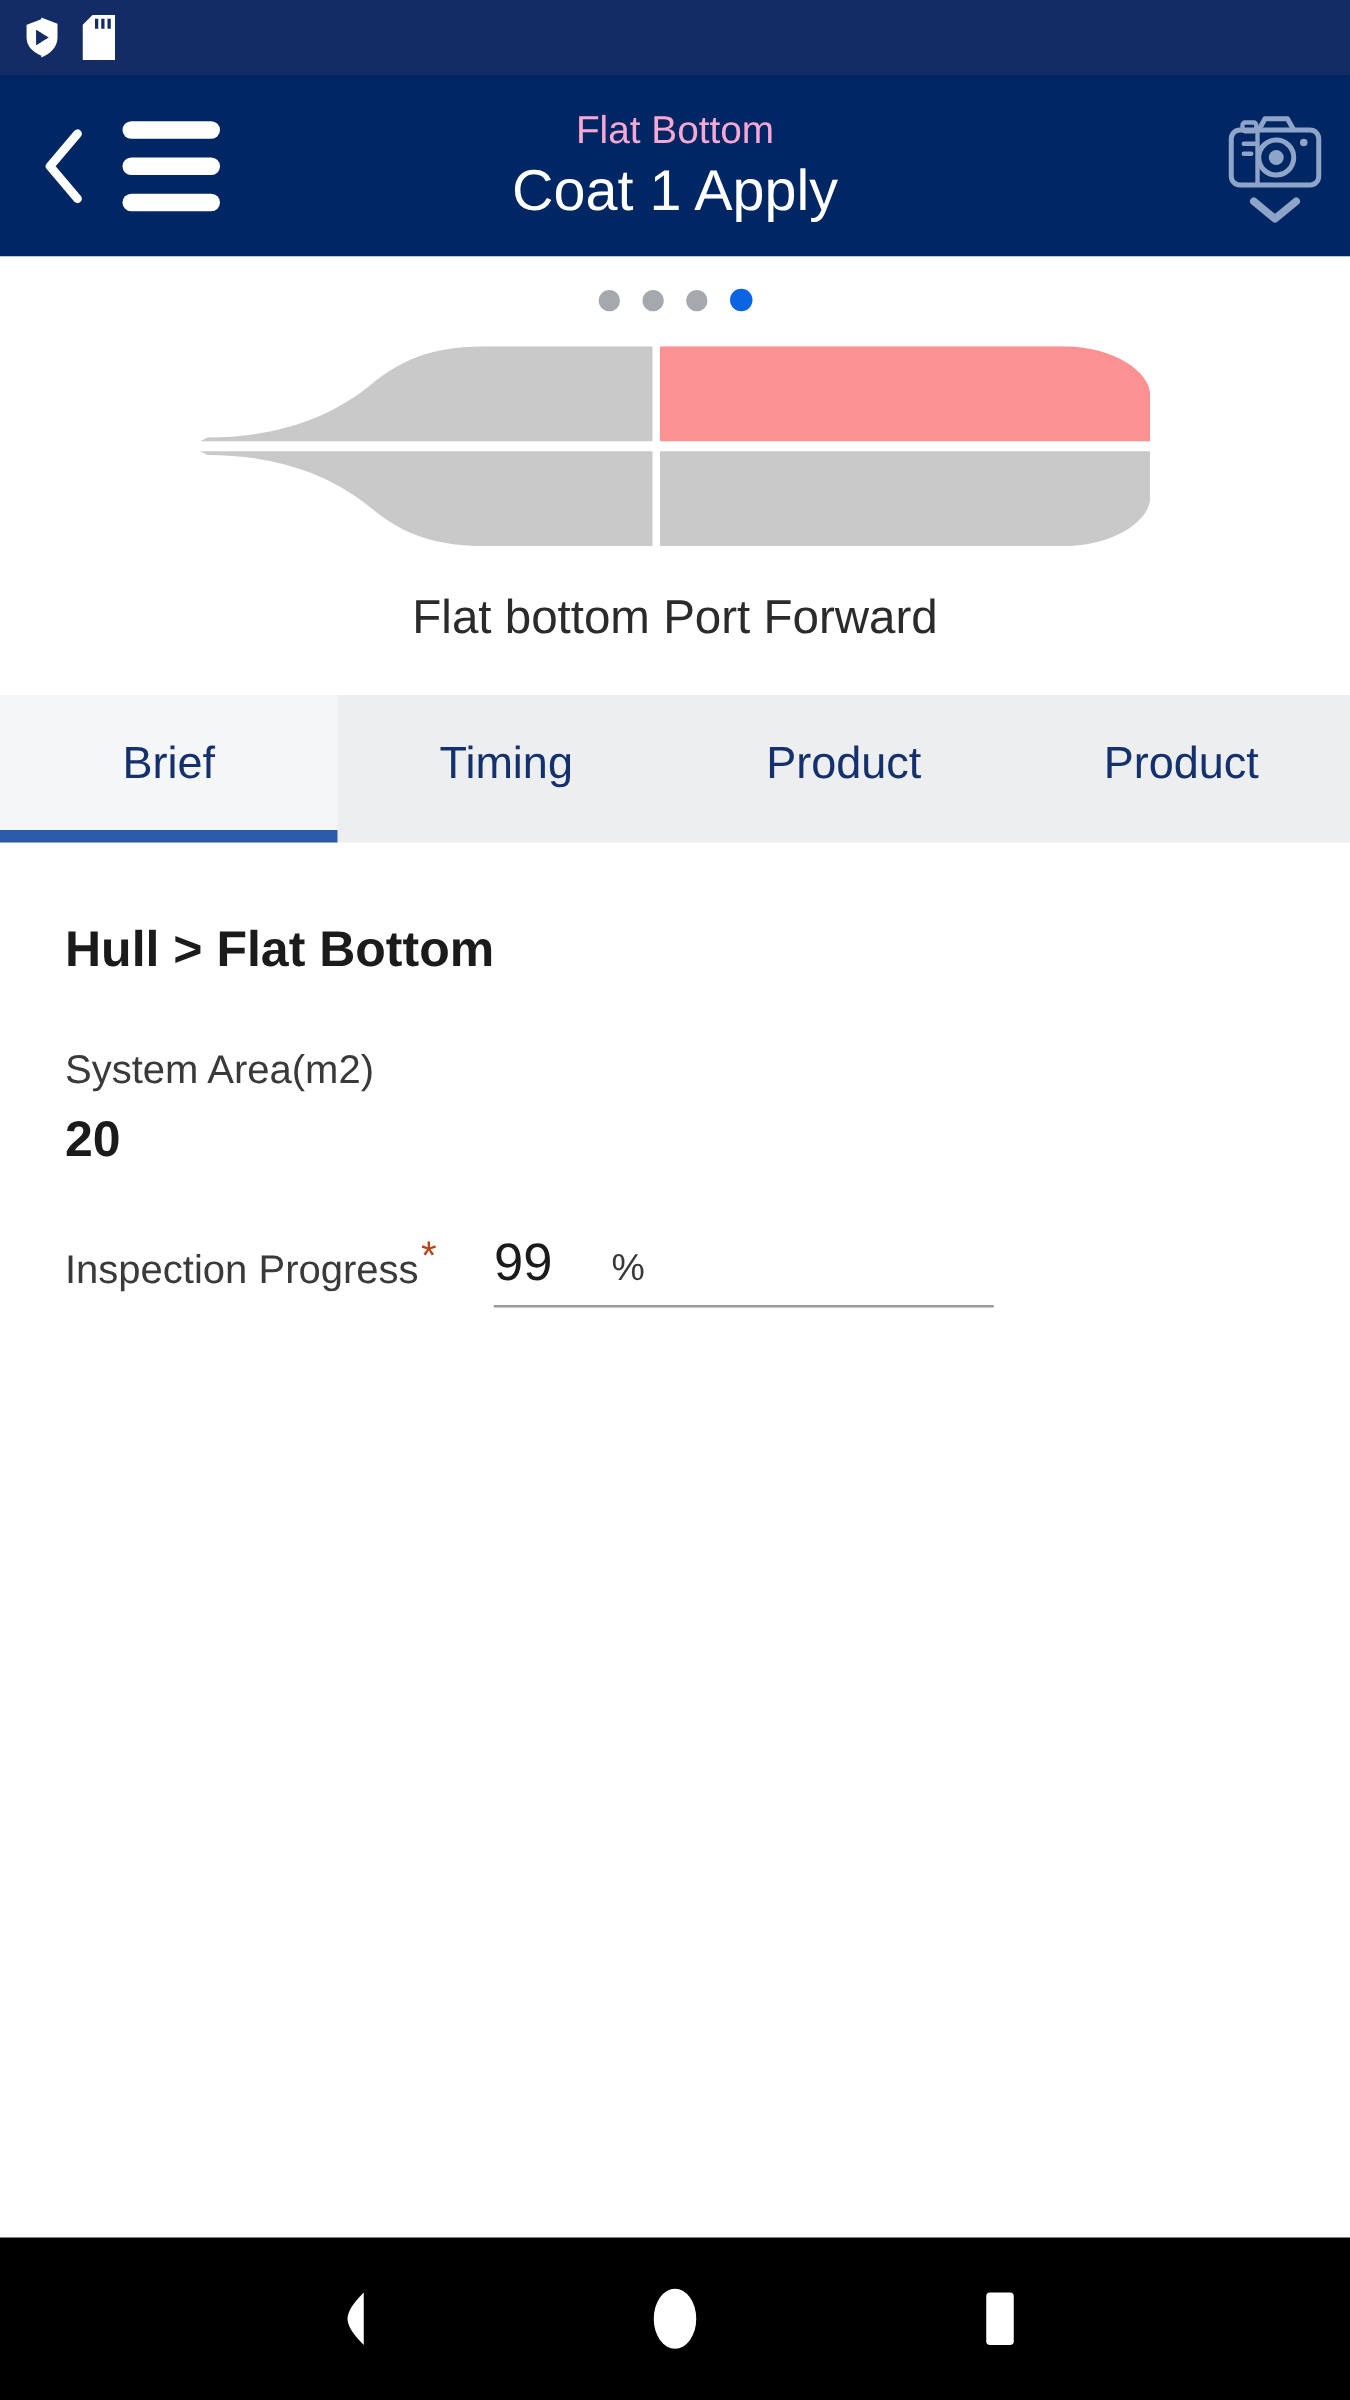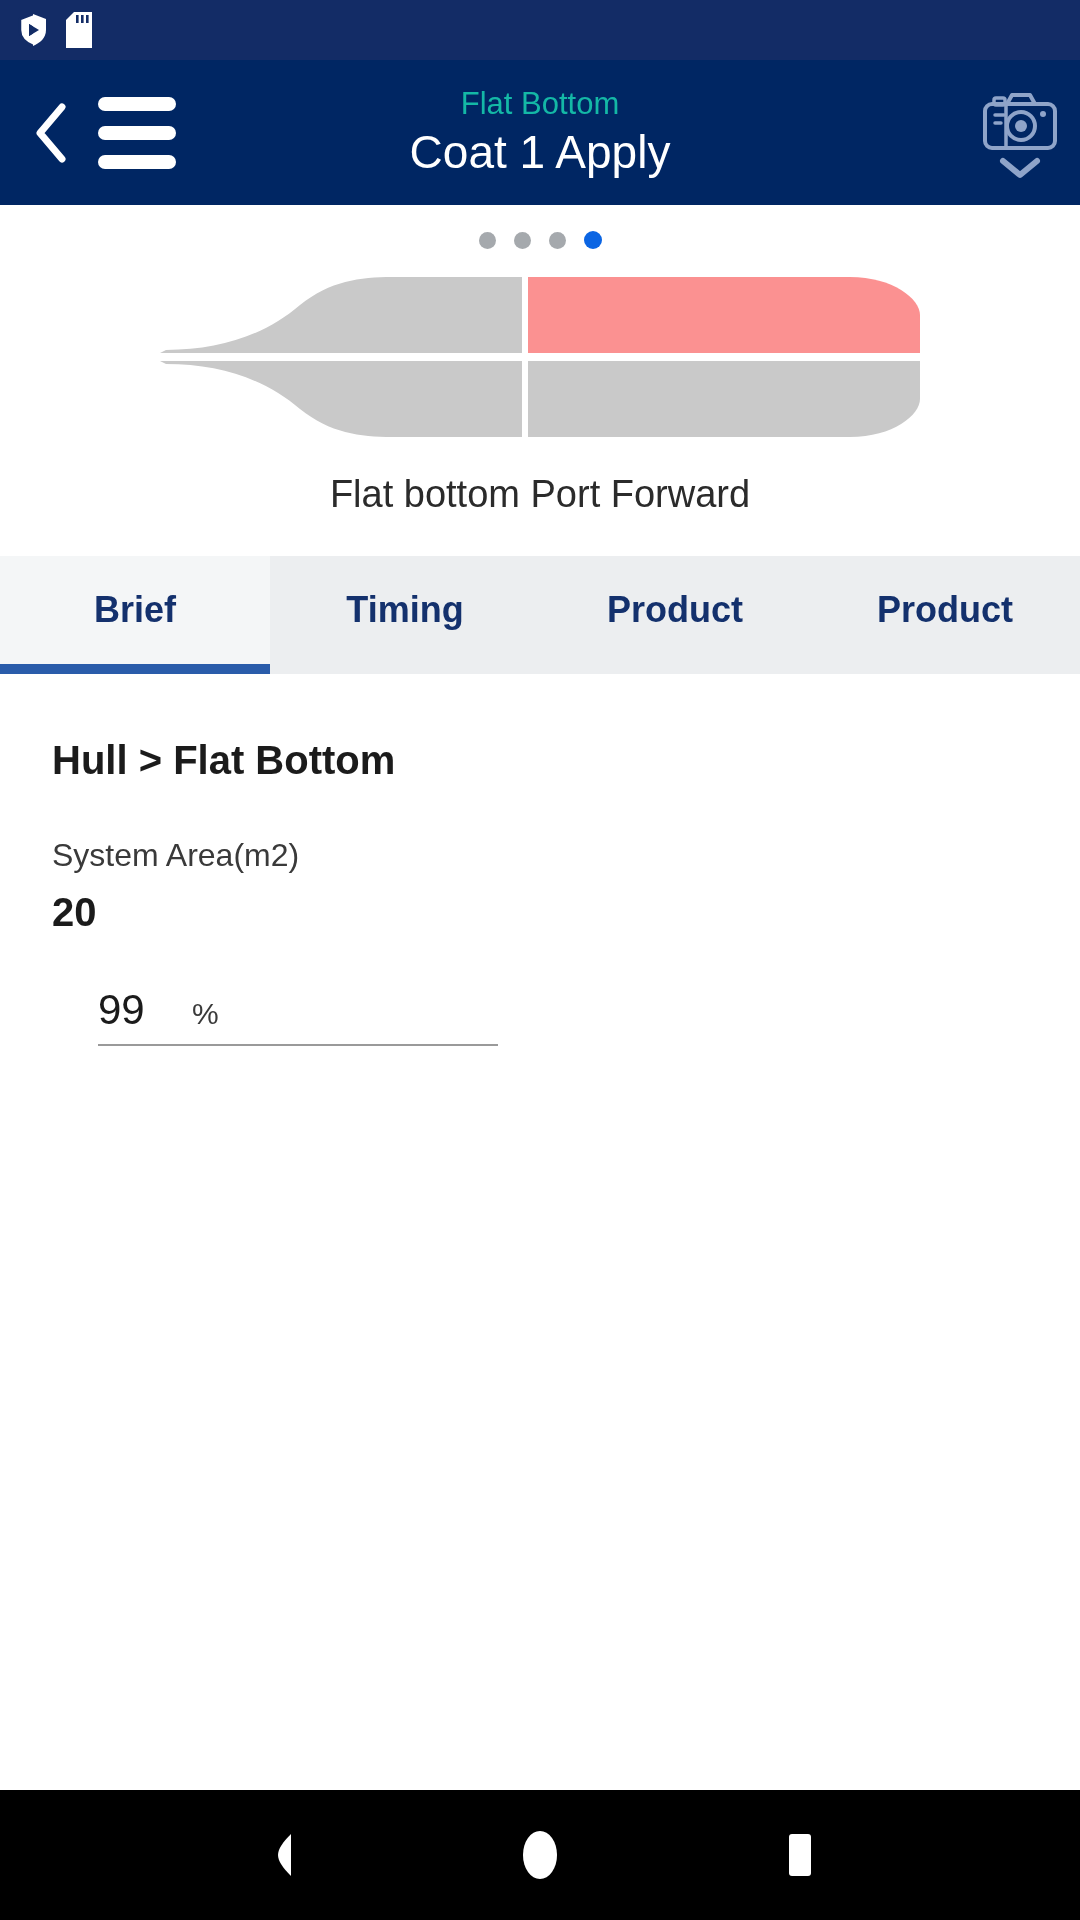--- a/index.html
+++ b/index.html
@@ -60,21 +60,21 @@
     background:#ffffff; border-radius:7px;
   }
   .title-block {
     position:absolute;
     left:0; right:0; top:0; bottom:0;
     display:flex; flex-direction:column;
     align-items:center; justify-content:center;
     pointer-events:none;
   }
   .app-subtitle {
-    font-size:31px; color:#14b8a6;
+    font-size:31px; color:#f9a8d4;
     font-weight:400; line-height:1.15;
     margin-bottom:4px;
   }
   .app-title {
     font-size:46px; color:#ffffff;
     font-weight:400; line-height:1.15;
   }
   .camera-btn {
     margin-left:auto;
     display:flex; flex-direction:column;
@@ -107,21 +107,20 @@
     margin-top:36px; margin-bottom:40px;
     font-weight:400;
   }
 
   
   .tab-bar {
     flex:0 0 118px;
     background:#eceef0;
     display:flex; align-items:stretch;
     position:relative;
-    font-weight:bold;
   }
   .tab {
     flex:1 1 0;
     display:flex; align-items:center; justify-content:center;
     font-size:36px; color:#14316d;
     cursor:pointer; position:relative;
     padding-bottom:10px;
   }
   .tab.active { background:#f4f6f7; }
   .tab.active::after {
@@ -312,20 +311,23 @@
     <div class="field-value">Hull &gt; Flat Bottom</div>
 
     <div class="area-row">
       <div class="area-col">
         <div class="field-label">System Area(m2)</div>
         <div class="field-value">20</div>
       </div>
     </div>
 
     <div class="progress-row">
+      <div class="progress-label">
+        <span>Inspection Progress</span><span class="req-star">*</span>
+      </div>
       <div class="progress-input-wrap">
         <input class="progress-value" type="text" value="99" style="">
         <span class="progress-unit">%</span>
       </div>
     </div>
 
   </div>
 
   <div class="nav-bar">
     <div class="nav-btn">

